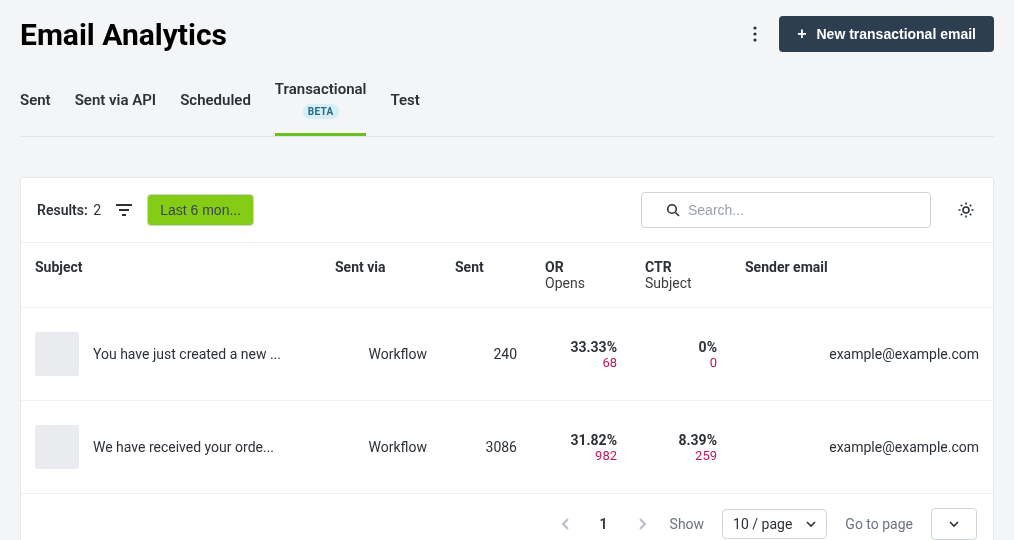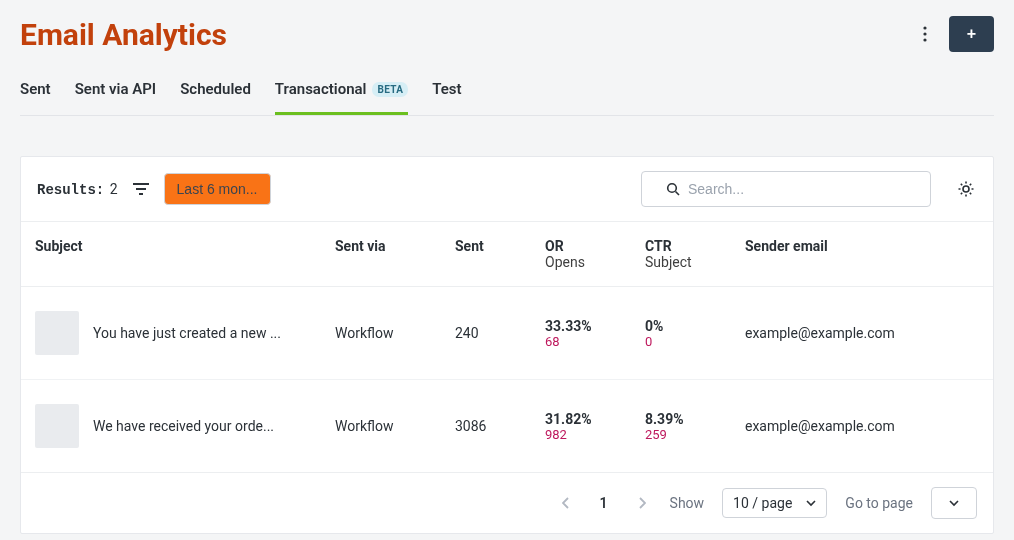--- a/index.html
+++ b/index.html
@@ -15,21 +15,21 @@
   .page { padding: 16px 20px 0 20px; }
   .header-row {
     display: flex;
     align-items: center;
     justify-content: space-between;
     margin-bottom: 28px;
   }
   .page-title {
     font-size: 30px;
     font-weight: 700;
-    color: #c2410c;
+    color: #000000;
     text-align: right;
   }
   .header-actions { display: flex; align-items: center; gap: 14px; }
   .kebab {
     width: 20px; height: 20px;
     display:flex; align-items:center; justify-content:center;
     cursor: pointer;
     color:#2b3137;
   }
   .new-btn {
@@ -51,21 +51,21 @@
   }
   .tab {
     padding: 0 0 14px 0;
     font-size: 15px;
     font-weight: 600;
     color: #2b3137;
     cursor:pointer;
     border-bottom: 3px solid transparent;
     display:flex; align-items:center; gap:6px;
   }
-  .tab.active { border-bottom-color: #6bbf1f; }
+  .tab.active { border-bottom-color: #6bbf1f; flex-direction: column; }
   .beta-badge {
     background:#d6eef5;
     color:#286b82;
     font-size:10px;
     font-weight:700;
     padding:2px 5px;
     border-radius:7px;
     letter-spacing:0.3px;
   }
 
@@ -74,30 +74,30 @@
     border:1px solid #e6e8ec;
     border-radius:2px;
     margin-top: 40px;
   }
   .panel-toolbar {
     display:flex; align-items:center;
     padding: 14px 16px;
     border-bottom:1px solid #eceef0;
     gap:14px;
   }
-  .results-label { font-weight:600; font-size:14px;font-family:Liberation Mono, monospace; }
+  .results-label { font-weight:600; font-size:14px; }
   .results-count { font-weight:400; color:#2b3137; margin-left:2px;}
   .filter-icon {
     width:18px; height:18px;
     display:flex; align-items:center; justify-content:center;
     cursor:pointer;
   }
   .date-btn {
     border:1px solid #cfd3d9;
-    background:#f97316;
+    background:#84cc16;
     border-radius:4px;
     padding:7px 12px;
     font-size:14px;
     font-weight:500;
     color:#3c4550;
     cursor:pointer;
   }
   .spacer { flex:1; }
   .search-wrap {
     display:flex; align-items:center;
@@ -135,20 +135,21 @@
     border-bottom:1px solid #eceef0;
     vertical-align: top;
   }
   thead th .sub { display:block; font-weight:400; color:#404040; font-size:14px;}
   tbody td {
     padding: 24px 14px;
     font-size:14px;
     color:#2b3137;
     border-bottom:1px solid #f0f2f4;
     vertical-align: middle;
+    text-align: right;
   }
   tbody tr:last-child td { border-bottom:none; }
   .thumb {
     width:44px; height:44px;
     background:#e9ebee;
     display:inline-block;
     margin-right:14px;
     vertical-align:middle;
     border-radius:2px;
   }
@@ -202,20 +203,21 @@
     <div class="header-actions">
       <div class="kebab">
         <svg width="4" height="16" viewBox="0 0 4 16">
             <circle cx="2" cy="2" r="1.6" fill="#2b3137"></circle>
             <circle cx="2" cy="8" r="1.6" fill="#2b3137"></circle>
             <circle cx="2" cy="14" r="1.6" fill="#2b3137"></circle>
           </svg>
       </div>
       <button class="new-btn">
         <span class="plus">+</span>
+        <span>New transactional email</span>
       </button>
     </div>
   </div>
 
   <div class="tabs">
     <div class="tab">
         <span>Sent</span>
       </div>
     <div class="tab">
         <span>Sent via API</span>

